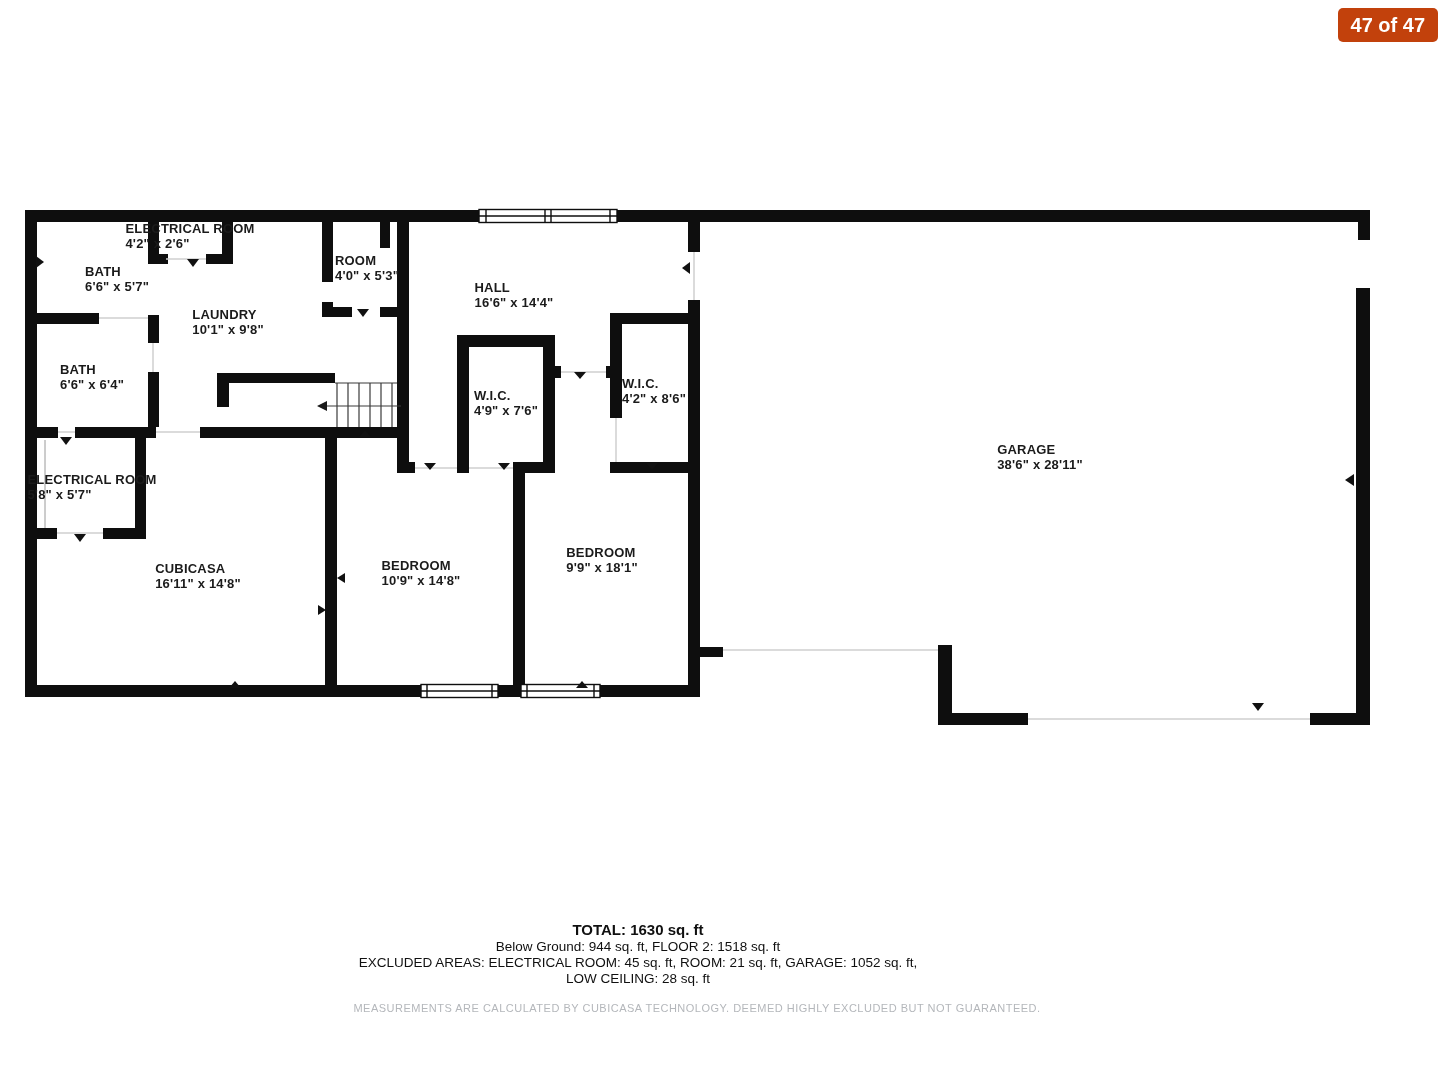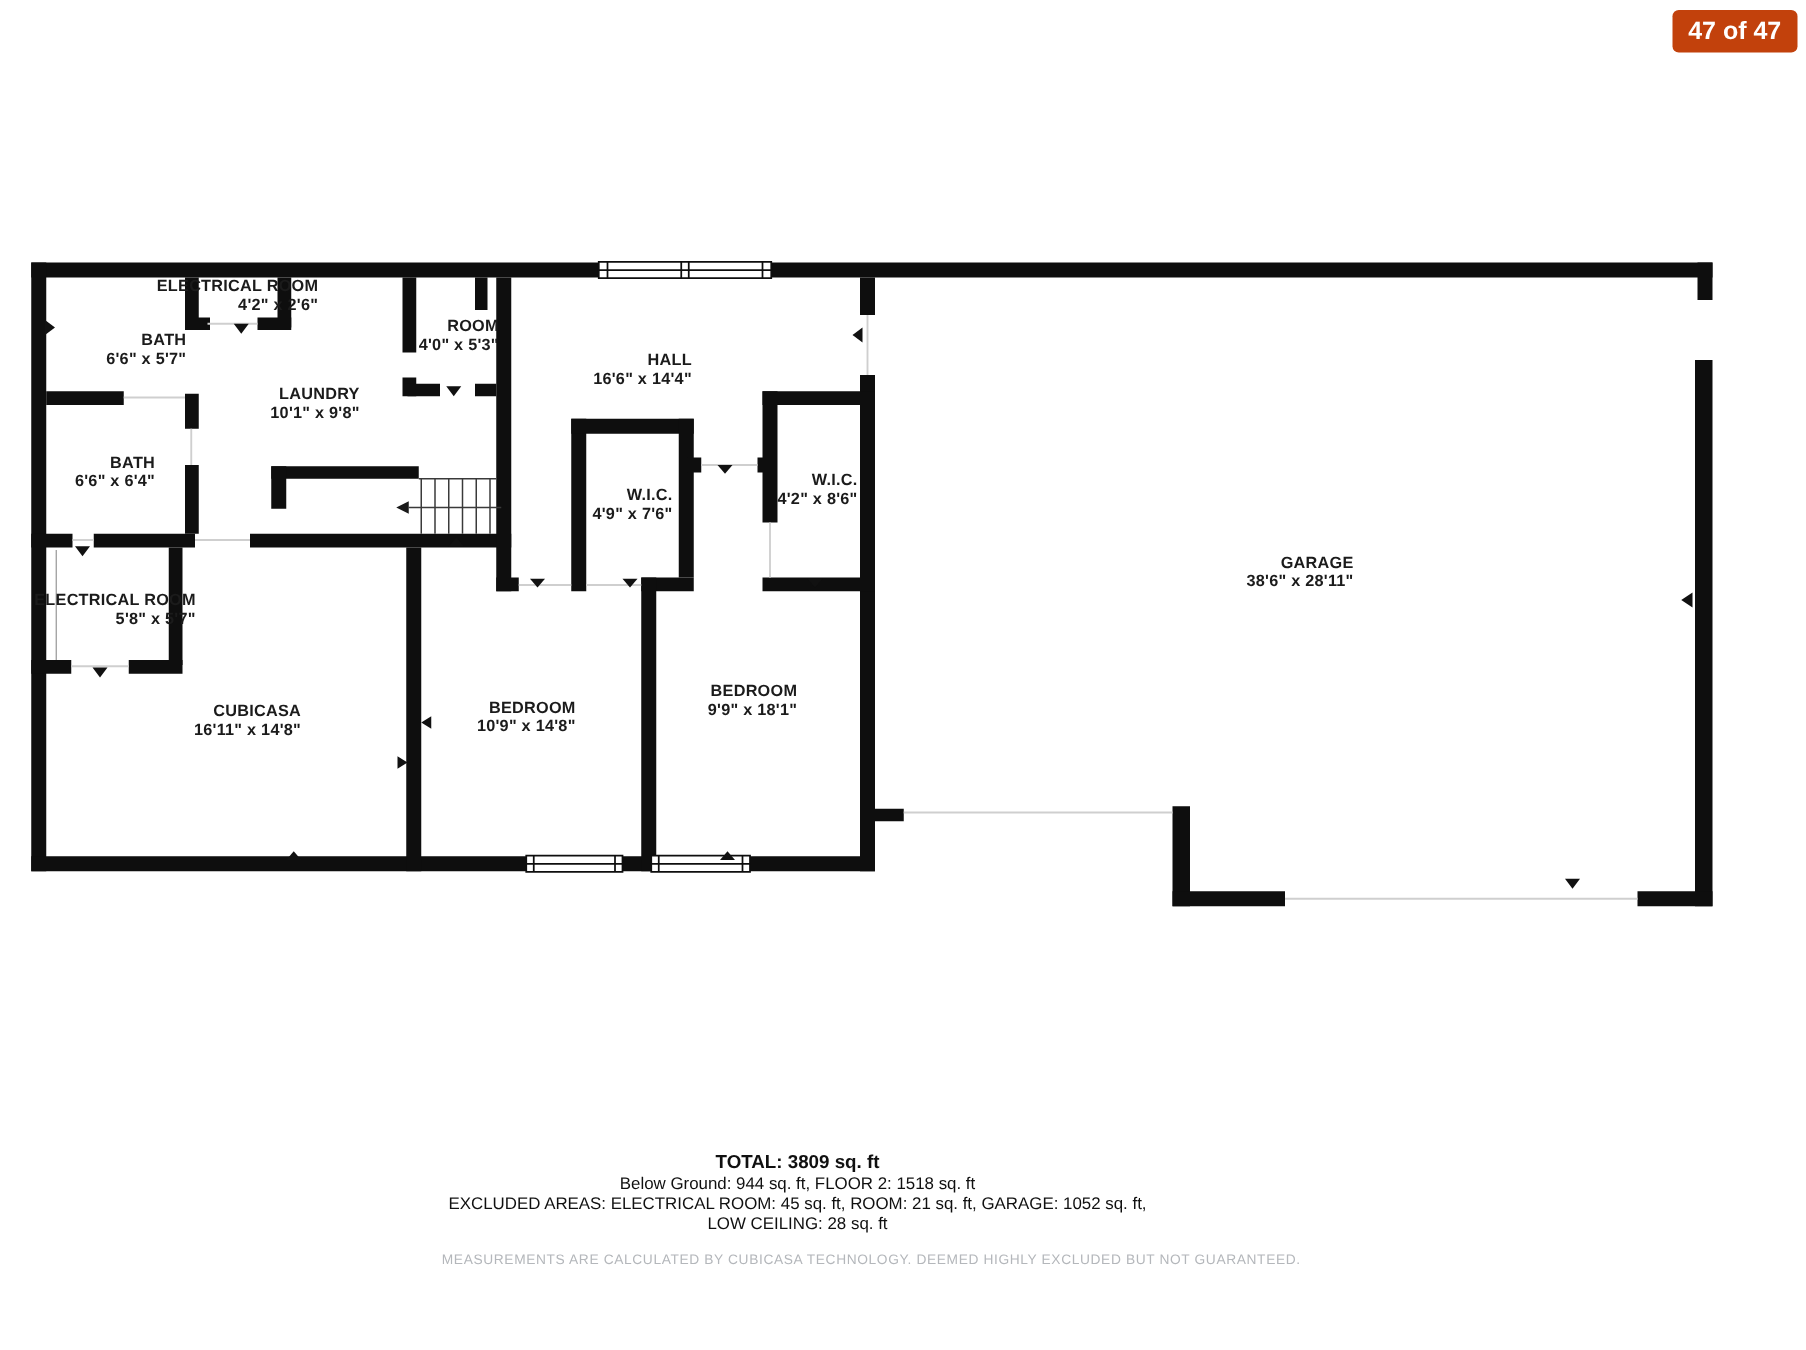--- a/index.html
+++ b/index.html
@@ -3,21 +3,21 @@
 <meta charset="utf-8">
 <style>
   html,body{margin:0;padding:0;background:#fff;}
   .stage{position:relative;width:1445px;height:1080px;background:#ffffff;overflow:hidden;
          font-family:"Liberation Sans",sans-serif;}
   .badge{position:absolute;top:8px;right:7px;background:#c2410c;color:#fff;
          border-radius:5px;padding:5px 13px;font:700 20px/24px "Liberation Sans",sans-serif;}
   .plan{position:absolute;left:0;top:0;width:1445px;height:1080px;}
   svg.walls{position:absolute;left:0;top:0;}
   .room-label{position:absolute;transform:translate(-50%,-50%);display:flex;flex-direction:column;
-              align-items:flex-end;white-space:nowrap;text-align:center;
+              align-items:flex-start;white-space:nowrap;text-align:center;
               font:700 13px/15px "Liberation Sans",sans-serif;color:#1b1b1b;letter-spacing:.2px;}
   .summary{position:absolute;left:638px;top:921px;transform:translateX(-50%);
            text-align:center;white-space:nowrap;color:#101010;}
   .summary .l1{font:700 15px/18px "Liberation Sans",sans-serif;margin:0;}
   .summary .ln{font:400 13.5px/16px "Liberation Sans",sans-serif;margin:0;}
   .disclaimer{position:absolute;left:697px;top:1002px;transform:translateX(-50%);
               font:400 11px/13px "Liberation Sans",sans-serif;color:#b4b7bb;
               letter-spacing:.5px;white-space:nowrap;}
 </style>
 </head>
@@ -170,21 +170,21 @@
       <span>6'6" x 5'7"</span>
     </div>
     <div class="room-label" style="left:367px;top:268px">
       <span>ROOM</span>
       <span>4'0" x 5'3"</span>
     </div>
     <div class="room-label" style="left:514px;top:295px">
       <span>HALL</span>
       <span>16'6" x 14'4"</span>
     </div>
-    <div class="room-label" style="left:252px;top:322px">
+    <div class="room-label" style="left:228px;top:322px">
       <span>LAUNDRY</span>
       <span>10'1" x 9'8"</span>
     </div>
     <div class="room-label" style="left:92px;top:377px">
       <span>BATH</span>
       <span>6'6" x 6'4"</span>
     </div>
     <div class="room-label" style="left:506px;top:403px">
       <span>W.I.C.</span>
       <span>4'9" x 7'6"</span>
@@ -208,21 +208,21 @@
     <div class="room-label" style="left:421px;top:573px">
       <span>BEDROOM</span>
       <span>10'9" x 14'8"</span>
     </div>
     <div class="room-label" style="left:602px;top:560px">
       <span>BEDROOM</span>
       <span>9'9" x 18'1"</span>
     </div>
 
     <div class="summary">
-      <p class="l1">TOTAL: 3809 sq. ft</p>
+      <p class="l1">TOTAL: 1630 sq. ft</p>
       <p class="ln">Below Ground: 944 sq. ft, FLOOR 2: 1518 sq. ft</p>
       <p class="ln">EXCLUDED AREAS: ELECTRICAL ROOM: 45 sq. ft, ROOM: 21 sq. ft, GARAGE: 1052 sq. ft,</p>
       <p class="ln">LOW CEILING: 28 sq. ft</p>
     </div>
     <div class="disclaimer">MEASUREMENTS ARE CALCULATED BY CUBICASA TECHNOLOGY. DEEMED HIGHLY EXCLUDED BUT NOT GUARANTEED.</div>
   </div>
 
   <div class="badge">47 of 47</div>
 
 </div>

